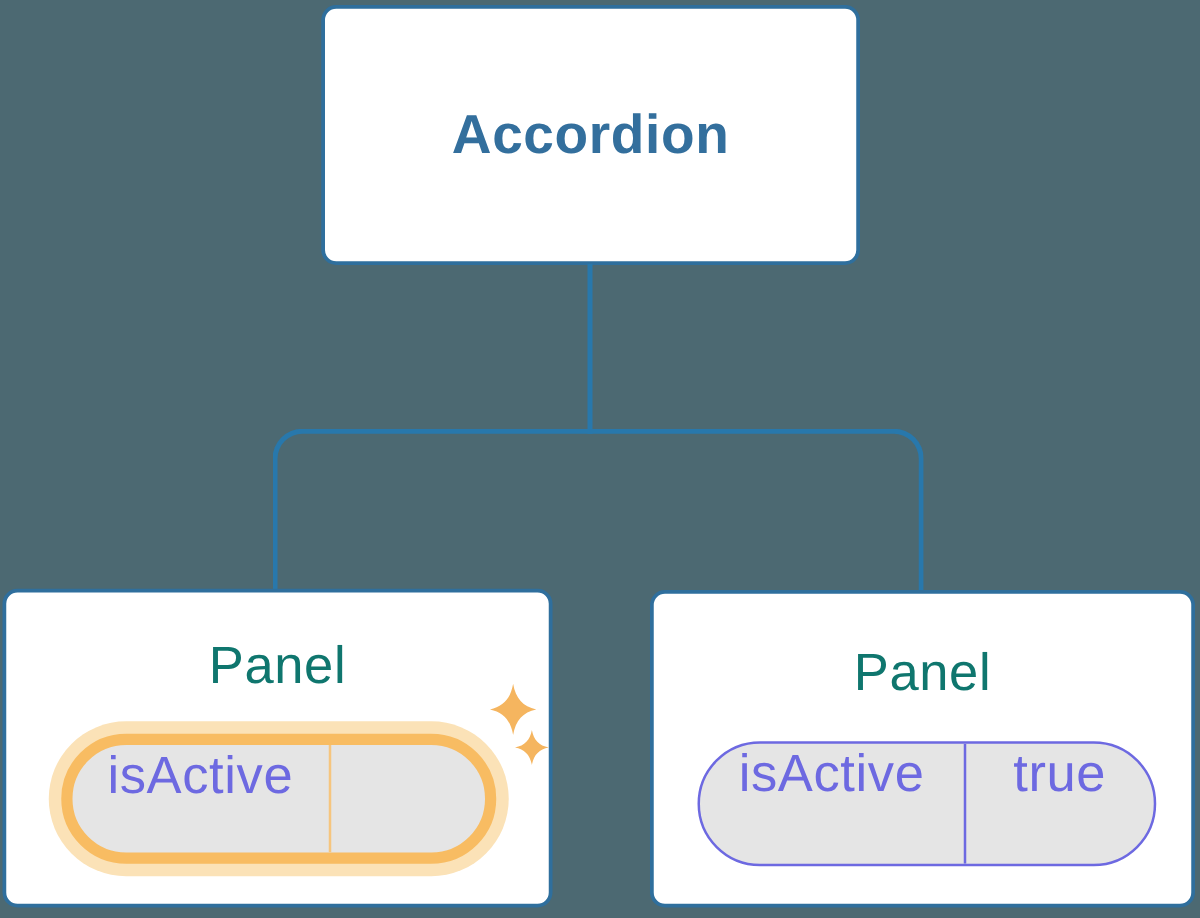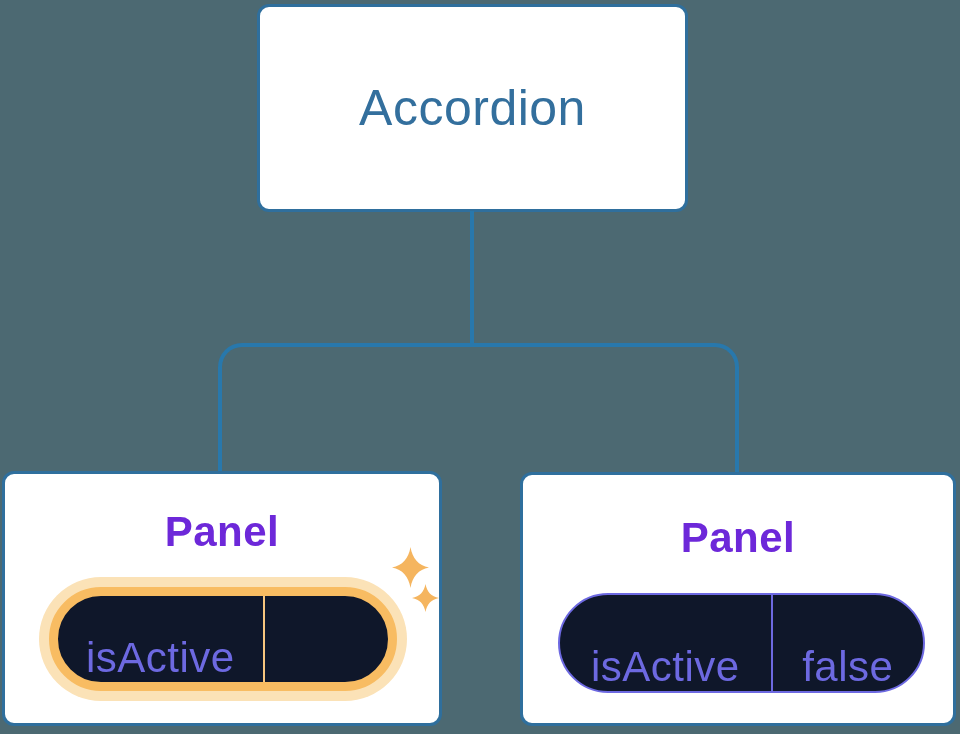--- a/index.html
+++ b/index.html
@@ -25,22 +25,22 @@
   }
   .accordion-node {
     left: 257px; top: 4px;
     width: 431px; height: 208px;
     display: flex;
     align-items: center;
     justify-content: center;
   }
   .node-label {
     color: #336F9D;
-    font-size: 50px;
-    font-weight: 400;
+    font-size: 44px;
+    font-weight: 700;
     letter-spacing: 0.5px;
     text-align: center;
   }
   
   .connector-stem {
     position: absolute;
     left: 470px; top: 211px;
     width: 4px; height: 136px;
     background: #2878AC;
   }
@@ -55,36 +55,36 @@
     border-radius: 24px 24px 0 0;
   }
   
   .panel-node {
     position: absolute;
   }
   .panel-left  { left: 2px;   top: 471px; width: 440px; height: 255px; }
   .panel-right { left: 520px; top: 472px; width: 436px; height: 254px; }
   .panel-title {
     text-align: center;
-    color: #6d28d9;
+    color: #0f766e;
     font-size: 42px;
-    font-weight: 700;
+    font-weight: 400;
     letter-spacing: 0.5px;
     line-height: 1;
   }
   .panel-left  .panel-title { margin-top: 37px; }
   .panel-right .panel-title { margin-top: 42px; }
   
   .pill {
     position: absolute;
     box-sizing: border-box;
     border-radius: 999px;
-    background: #0f172a;
+    background: #e5e5e5;
     display: flex;
-    align-items: flex-end;
+    align-items: flex-start;
     overflow: hidden;
   }
   .pill-active {
     left: 44px; top: 113px;
     width: 348px; height: 104px;
     border: 9px solid #F8BC62;
     box-shadow: 0 0 0 10px #FBE2B7;
   }
   .pill-inactive {
     left: 35px; top: 118px;
@@ -146,17 +146,17 @@
     <svg class="sparkle sparkle-small" viewBox="0 0 24 24" preserveAspectRatio="none">
       <path d="M12 0 C13.3 6.9 17.1 10.7 24 12 C17.1 13.3 13.3 17.1 12 24 C10.7 17.1 6.9 13.3 0 12 C6.9 10.7 10.7 6.9 12 0 Z"></path>
     </svg>
   </div>
 
   <div class="node panel-node panel-right">
     <div class="panel-title">Panel</div>
     <div class="pill pill-inactive">
       <div class="pill-cell cell-key">isActive</div>
       <div class="pill-divider"></div>
-      <div class="pill-cell cell-val">false</div>
+      <div class="pill-cell cell-val">true</div>
     </div>
   </div>
 
 </div>
 
 </body></html>

